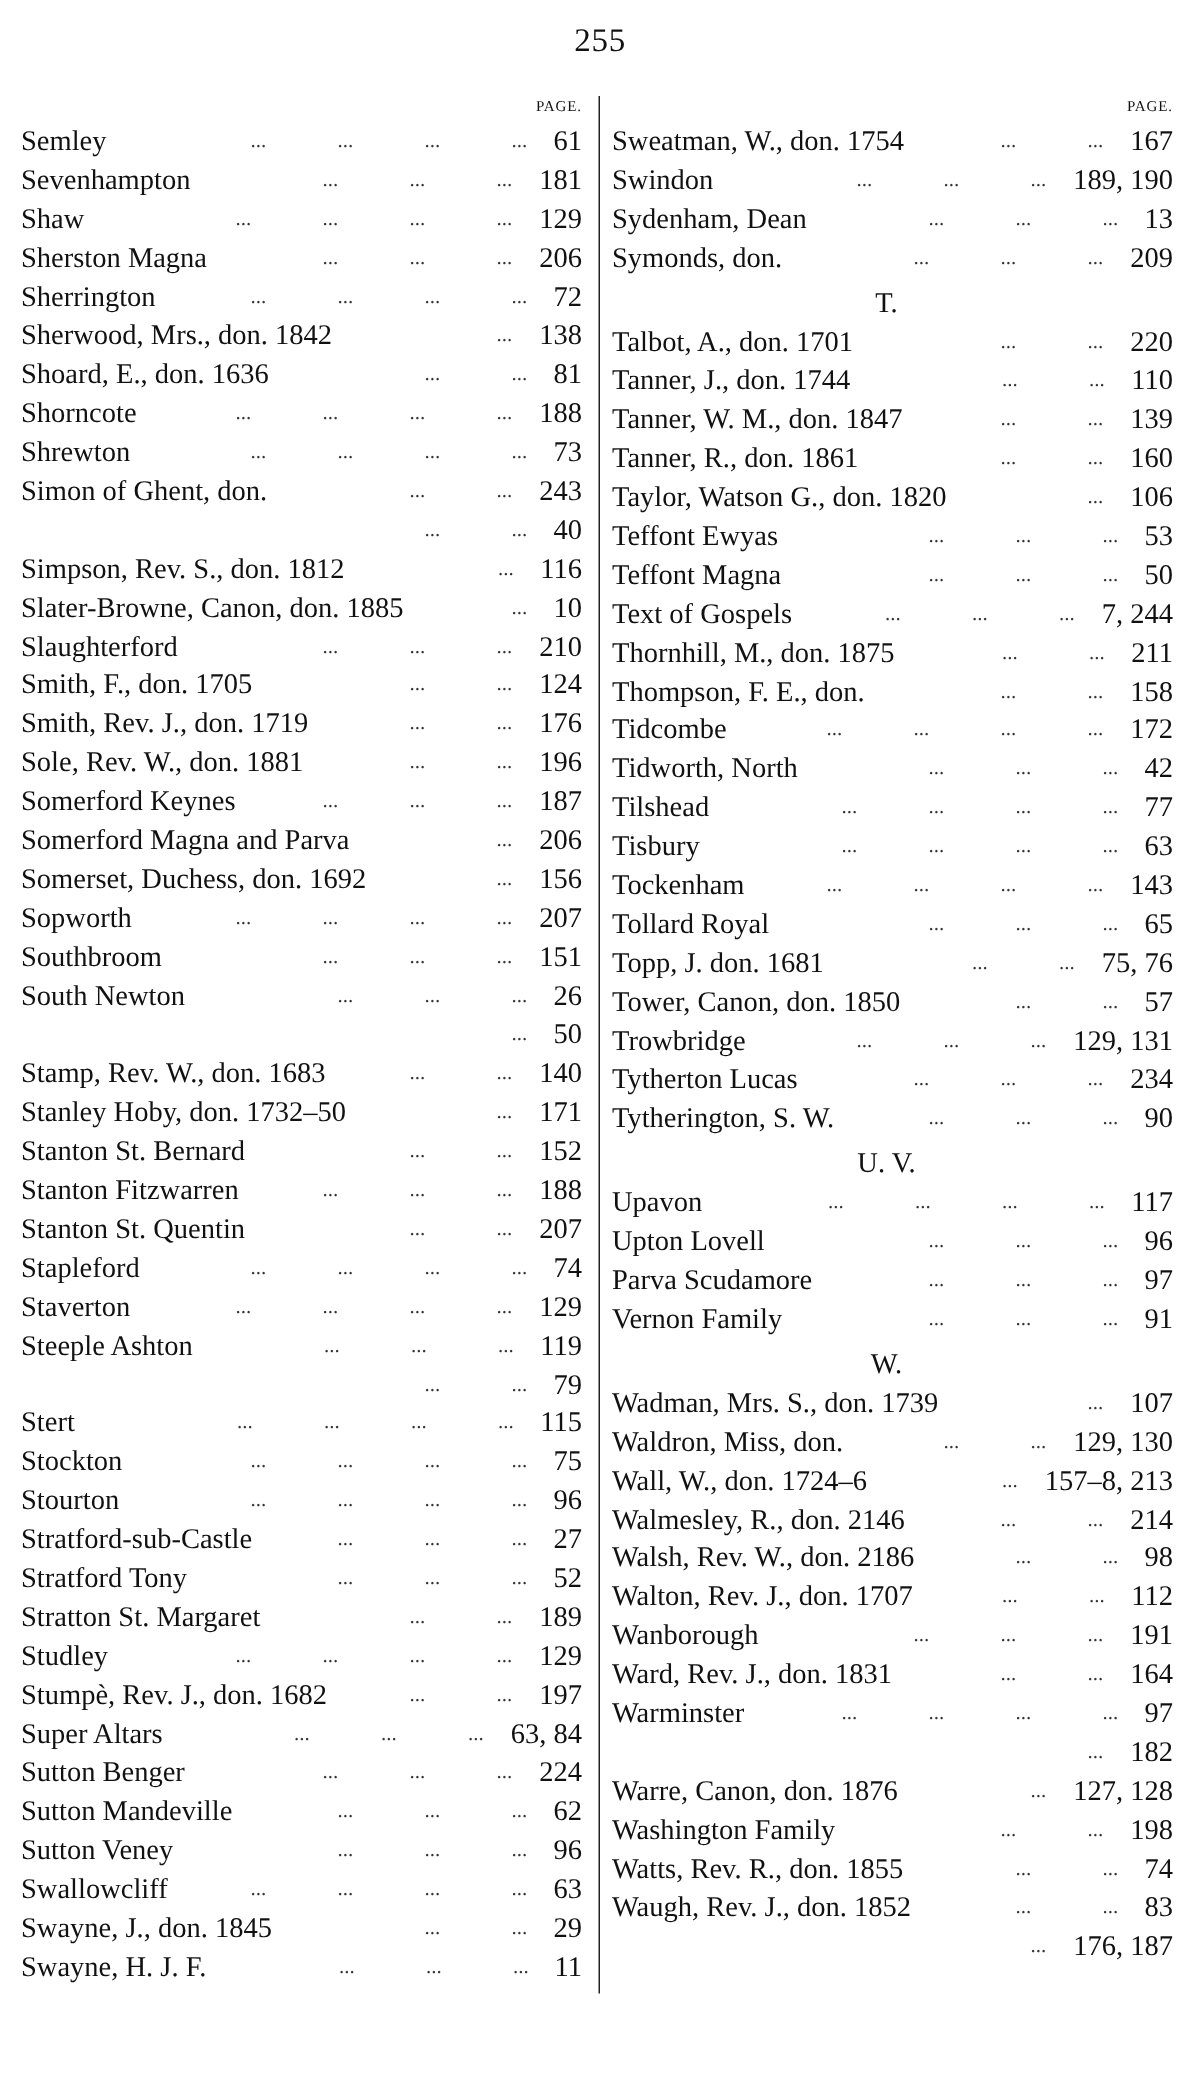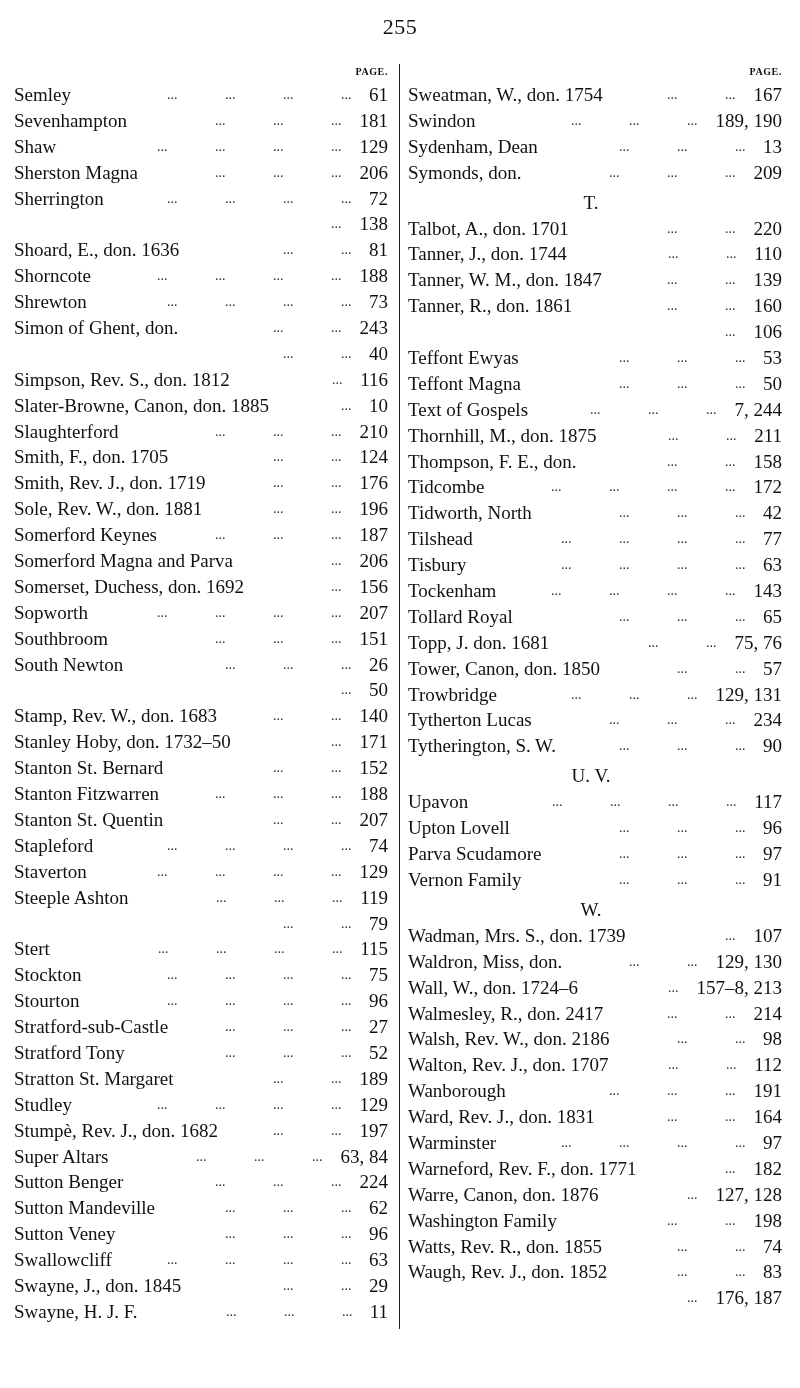--- a/index.html
+++ b/index.html
@@ -35,21 +35,21 @@
       left: 399px;
       top: 64px;
       width: 1px;
       height: 1265px;
       background: #222222;
     }
     .page-head {
       text-align: right;
       font-size: 10px;
       letter-spacing: 0.6px;
-      font-weight: bold;
+      font-weight: normal;
       height: 20px;
       line-height: 20px;
       padding-right: 2px;
     }
     .row {
       position: relative;
       height: 25.9px;
       line-height: 25.9px;
       font-size: 19px;
       white-space: nowrap;
@@ -110,20 +110,21 @@
       </div>
       <div class="row">
         <span class="label">Sherrington</span>
         <span class="pages">72</span>
         <span style="position: absolute; top: 0px; color: rgb(51, 51, 51); font-size: 14px; left: 327px;">...</span>
         <span style="position: absolute; top: 0px; color: rgb(51, 51, 51); font-size: 14px; left: 269px;">...</span>
         <span style="position: absolute; top: 0px; color: rgb(51, 51, 51); font-size: 14px; left: 211px;">...</span>
         <span style="position: absolute; top: 0px; color: rgb(51, 51, 51); font-size: 14px; left: 153px;">...</span>
       </div>
       <div class="row">
+        <span class="label">Sherwood, Mrs., don. 1842</span>
         <span class="pages">138</span>
         <span style="position: absolute; top: 0px; color: rgb(51, 51, 51); font-size: 14px; left: 317px;">...</span>
       </div>
       <div class="row">
         <span class="label">Shoard, E., don. 1636</span>
         <span class="pages">81</span>
         <span style="position: absolute; top: 0px; color: rgb(51, 51, 51); font-size: 14px; left: 327px;">...</span>
         <span style="position: absolute; top: 0px; color: rgb(51, 51, 51); font-size: 14px; left: 269px;">...</span>
       </div>
       <div class="row">
@@ -450,20 +451,21 @@
         <span style="position: absolute; top: 0px; color: rgb(51, 51, 51); font-size: 14px; left: 317px;">...</span>
         <span style="position: absolute; top: 0px; color: rgb(51, 51, 51); font-size: 14px; left: 259px;">...</span>
       </div>
       <div class="row">
         <span class="label">Tanner, R., don. 1861</span>
         <span class="pages">160</span>
         <span style="position: absolute; top: 0px; color: rgb(51, 51, 51); font-size: 14px; left: 317px;">...</span>
         <span style="position: absolute; top: 0px; color: rgb(51, 51, 51); font-size: 14px; left: 259px;">...</span>
       </div>
       <div class="row">
+        <span class="label">Taylor, Watson G., don. 1820</span>
         <span class="pages">106</span>
         <span style="position: absolute; top: 0px; color: rgb(51, 51, 51); font-size: 14px; left: 317px;">...</span>
       </div>
       <div class="row">
         <span class="label">Teffont Ewyas</span>
         <span class="pages">53</span>
         <span style="position: absolute; top: 0px; color: rgb(51, 51, 51); font-size: 14px; left: 327px;">...</span>
         <span style="position: absolute; top: 0px; color: rgb(51, 51, 51); font-size: 14px; left: 269px;">...</span>
         <span style="position: absolute; top: 0px; color: rgb(51, 51, 51); font-size: 14px; left: 211px;">...</span>
       </div>
@@ -613,21 +615,21 @@
         <span class="pages">129, 130</span>
         <span style="position: absolute; top: 0px; color: rgb(51, 51, 51); font-size: 14px; left: 279px;">...</span>
         <span style="position: absolute; top: 0px; color: rgb(51, 51, 51); font-size: 14px; left: 221px;">...</span>
       </div>
       <div class="row">
         <span class="label">Wall, W., don. 1724–6</span>
         <span class="pages">157–8, 213</span>
         <span style="position: absolute; top: 0px; color: rgb(51, 51, 51); font-size: 14px; left: 260px;">...</span>
       </div>
       <div class="row">
-        <span class="label">Walmesley, R., don. 2417</span>
+        <span class="label">Walmesley, R., don. 2146</span>
         <span class="pages">214</span>
         <span style="position: absolute; top: 0px; color: rgb(51, 51, 51); font-size: 14px; left: 317px;">...</span>
         <span style="position: absolute; top: 0px; color: rgb(51, 51, 51); font-size: 14px; left: 259px;">...</span>
       </div>
       <div class="row">
         <span class="label">Walsh, Rev. W., don. 2186</span>
         <span class="pages">98</span>
         <span style="position: absolute; top: 0px; color: rgb(51, 51, 51); font-size: 14px; left: 327px;">...</span>
         <span style="position: absolute; top: 0px; color: rgb(51, 51, 51); font-size: 14px; left: 269px;">...</span>
       </div>
@@ -652,21 +654,20 @@
       </div>
       <div class="row">
         <span class="label">Warminster</span>
         <span class="pages">97</span>
         <span style="position: absolute; top: 0px; color: rgb(51, 51, 51); font-size: 14px; left: 327px;">...</span>
         <span style="position: absolute; top: 0px; color: rgb(51, 51, 51); font-size: 14px; left: 269px;">...</span>
         <span style="position: absolute; top: 0px; color: rgb(51, 51, 51); font-size: 14px; left: 211px;">...</span>
         <span style="position: absolute; top: 0px; color: rgb(51, 51, 51); font-size: 14px; left: 153px;">...</span>
       </div>
       <div class="row">
-        <span class="label">Warneford, Rev. F., don. 1771</span>
         <span class="pages">182</span>
         <span style="position: absolute; top: 0px; color: rgb(51, 51, 51); font-size: 14px; left: 317px;">...</span>
       </div>
       <div class="row">
         <span class="label">Warre, Canon, don. 1876</span>
         <span class="pages">127, 128</span>
         <span style="position: absolute; top: 0px; color: rgb(51, 51, 51); font-size: 14px; left: 279px;">...</span>
       </div>
       <div class="row">
         <span class="label">Washington Family</span>

